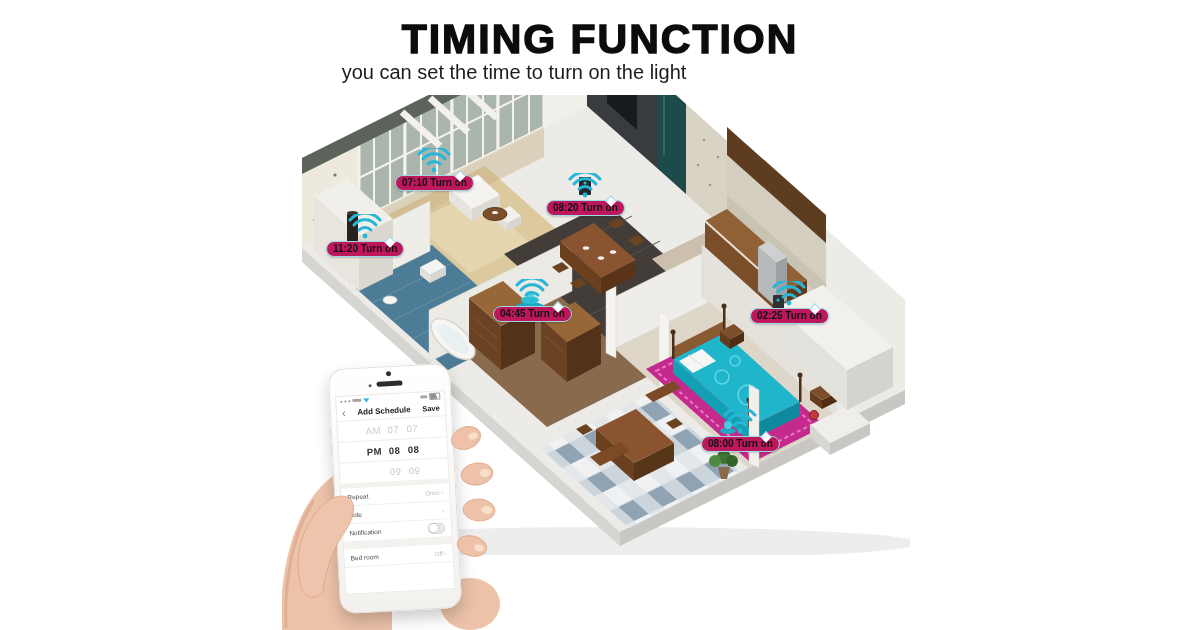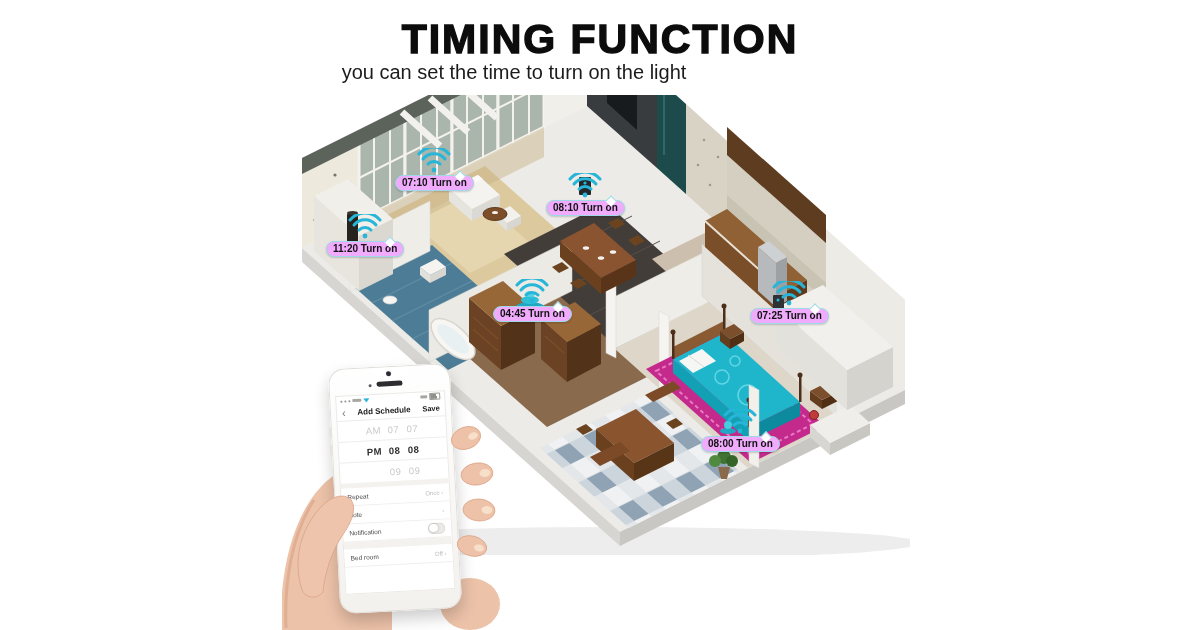--- a/index.html
+++ b/index.html
@@ -16,21 +16,21 @@
   .subtitle{
     position:absolute;left:0;top:61px;width:1028px;text-align:center;
     font-size:20px;color:#1b1b1b;
   }
   
   .floorplan{position:absolute;left:290px;top:95px;width:620px;height:460px;}
   
   .marker{position:absolute;display:flex;flex-direction:column;align-items:center;z-index:30;}
   .marker .wifi{display:block;margin-bottom:1px;}
   .bubble{
-    position:relative;background:#f0abfc;border:1px solid #9fd8e6;border-radius:8px;
+    position:relative;background:#be185d;border:1px solid #9fd8e6;border-radius:8px;
     padding:1px 6px 2px 6px;font-size:10px;font-weight:bold;color:#111;white-space:nowrap;
     box-shadow:0 1px 2px rgba(0,0,0,.18);
   }
   .bubble .tail{
     position:absolute;top:-4px;right:9px;width:7px;height:7px;background:#fff;
     border-left:1px solid #9fd8e6;border-top:1px solid #9fd8e6;transform:rotate(45deg);
   }
   
   .phone-wrap{position:absolute;left:270px;top:352px;width:240px;height:278px;z-index:40;}
   .hand-layer{position:absolute;left:0;top:0;pointer-events:none;}
@@ -328,21 +328,21 @@
   <div class="bubble"><span>07:10 Turn on</span><i class="tail"></i></div>
 </div>
 
 <div class="marker" style="left:546px;top:173px">
   <svg class="wifi" width="34" height="26" viewBox="0 0 34 26">
     <path d="M11,16 A8.5,8.5 0 0 1 23,16" fill="none" stroke="#27b5d8" stroke-width="3" stroke-linecap="round"></path>
     <path d="M6,11 A14,14 0 0 1 28,11" fill="none" stroke="#27b5d8" stroke-width="3" stroke-linecap="round"></path>
     <path d="M2,6 A19.5,19.5 0 0 1 32,6" fill="none" stroke="#27b5d8" stroke-width="3" stroke-linecap="round"></path>
     <circle cx="17" cy="22" r="2.4" fill="#27b5d8"></circle>
   </svg>
-  <div class="bubble"><span>08:10 Turn on</span><i class="tail"></i></div>
+  <div class="bubble"><span>08:20 Turn on</span><i class="tail"></i></div>
 </div>
 
 <div class="marker" style="left:326px;top:214px">
   <svg class="wifi" width="34" height="26" viewBox="0 0 34 26">
     <path d="M11,16 A8.5,8.5 0 0 1 23,16" fill="none" stroke="#27b5d8" stroke-width="3" stroke-linecap="round"></path>
     <path d="M6,11 A14,14 0 0 1 28,11" fill="none" stroke="#27b5d8" stroke-width="3" stroke-linecap="round"></path>
     <path d="M2,6 A19.5,19.5 0 0 1 32,6" fill="none" stroke="#27b5d8" stroke-width="3" stroke-linecap="round"></path>
     <circle cx="17" cy="22" r="2.4" fill="#27b5d8"></circle>
   </svg>
   <div class="bubble"><span>11:20 Turn on</span><i class="tail"></i></div>
@@ -358,21 +358,21 @@
   <div class="bubble"><span>04:45 Turn on</span><i class="tail"></i></div>
 </div>
 
 <div class="marker" style="left:750px;top:281px">
   <svg class="wifi" width="34" height="26" viewBox="0 0 34 26">
     <path d="M11,16 A8.5,8.5 0 0 1 23,16" fill="none" stroke="#27b5d8" stroke-width="3" stroke-linecap="round"></path>
     <path d="M6,11 A14,14 0 0 1 28,11" fill="none" stroke="#27b5d8" stroke-width="3" stroke-linecap="round"></path>
     <path d="M2,6 A19.5,19.5 0 0 1 32,6" fill="none" stroke="#27b5d8" stroke-width="3" stroke-linecap="round"></path>
     <circle cx="17" cy="22" r="2.4" fill="#27b5d8"></circle>
   </svg>
-  <div class="bubble"><span>07:25 Turn on</span><i class="tail"></i></div>
+  <div class="bubble"><span>02:25 Turn on</span><i class="tail"></i></div>
 </div>
 
 <div class="marker" style="left:701px;top:409px">
   <svg class="wifi" width="34" height="26" viewBox="0 0 34 26">
     <path d="M11,16 A8.5,8.5 0 0 1 23,16" fill="none" stroke="#27b5d8" stroke-width="3" stroke-linecap="round"></path>
     <path d="M6,11 A14,14 0 0 1 28,11" fill="none" stroke="#27b5d8" stroke-width="3" stroke-linecap="round"></path>
     <path d="M2,6 A19.5,19.5 0 0 1 32,6" fill="none" stroke="#27b5d8" stroke-width="3" stroke-linecap="round"></path>
     <circle cx="17" cy="22" r="2.4" fill="#27b5d8"></circle>
   </svg>
   <div class="bubble"><span>08:00 Turn on</span><i class="tail"></i></div>

